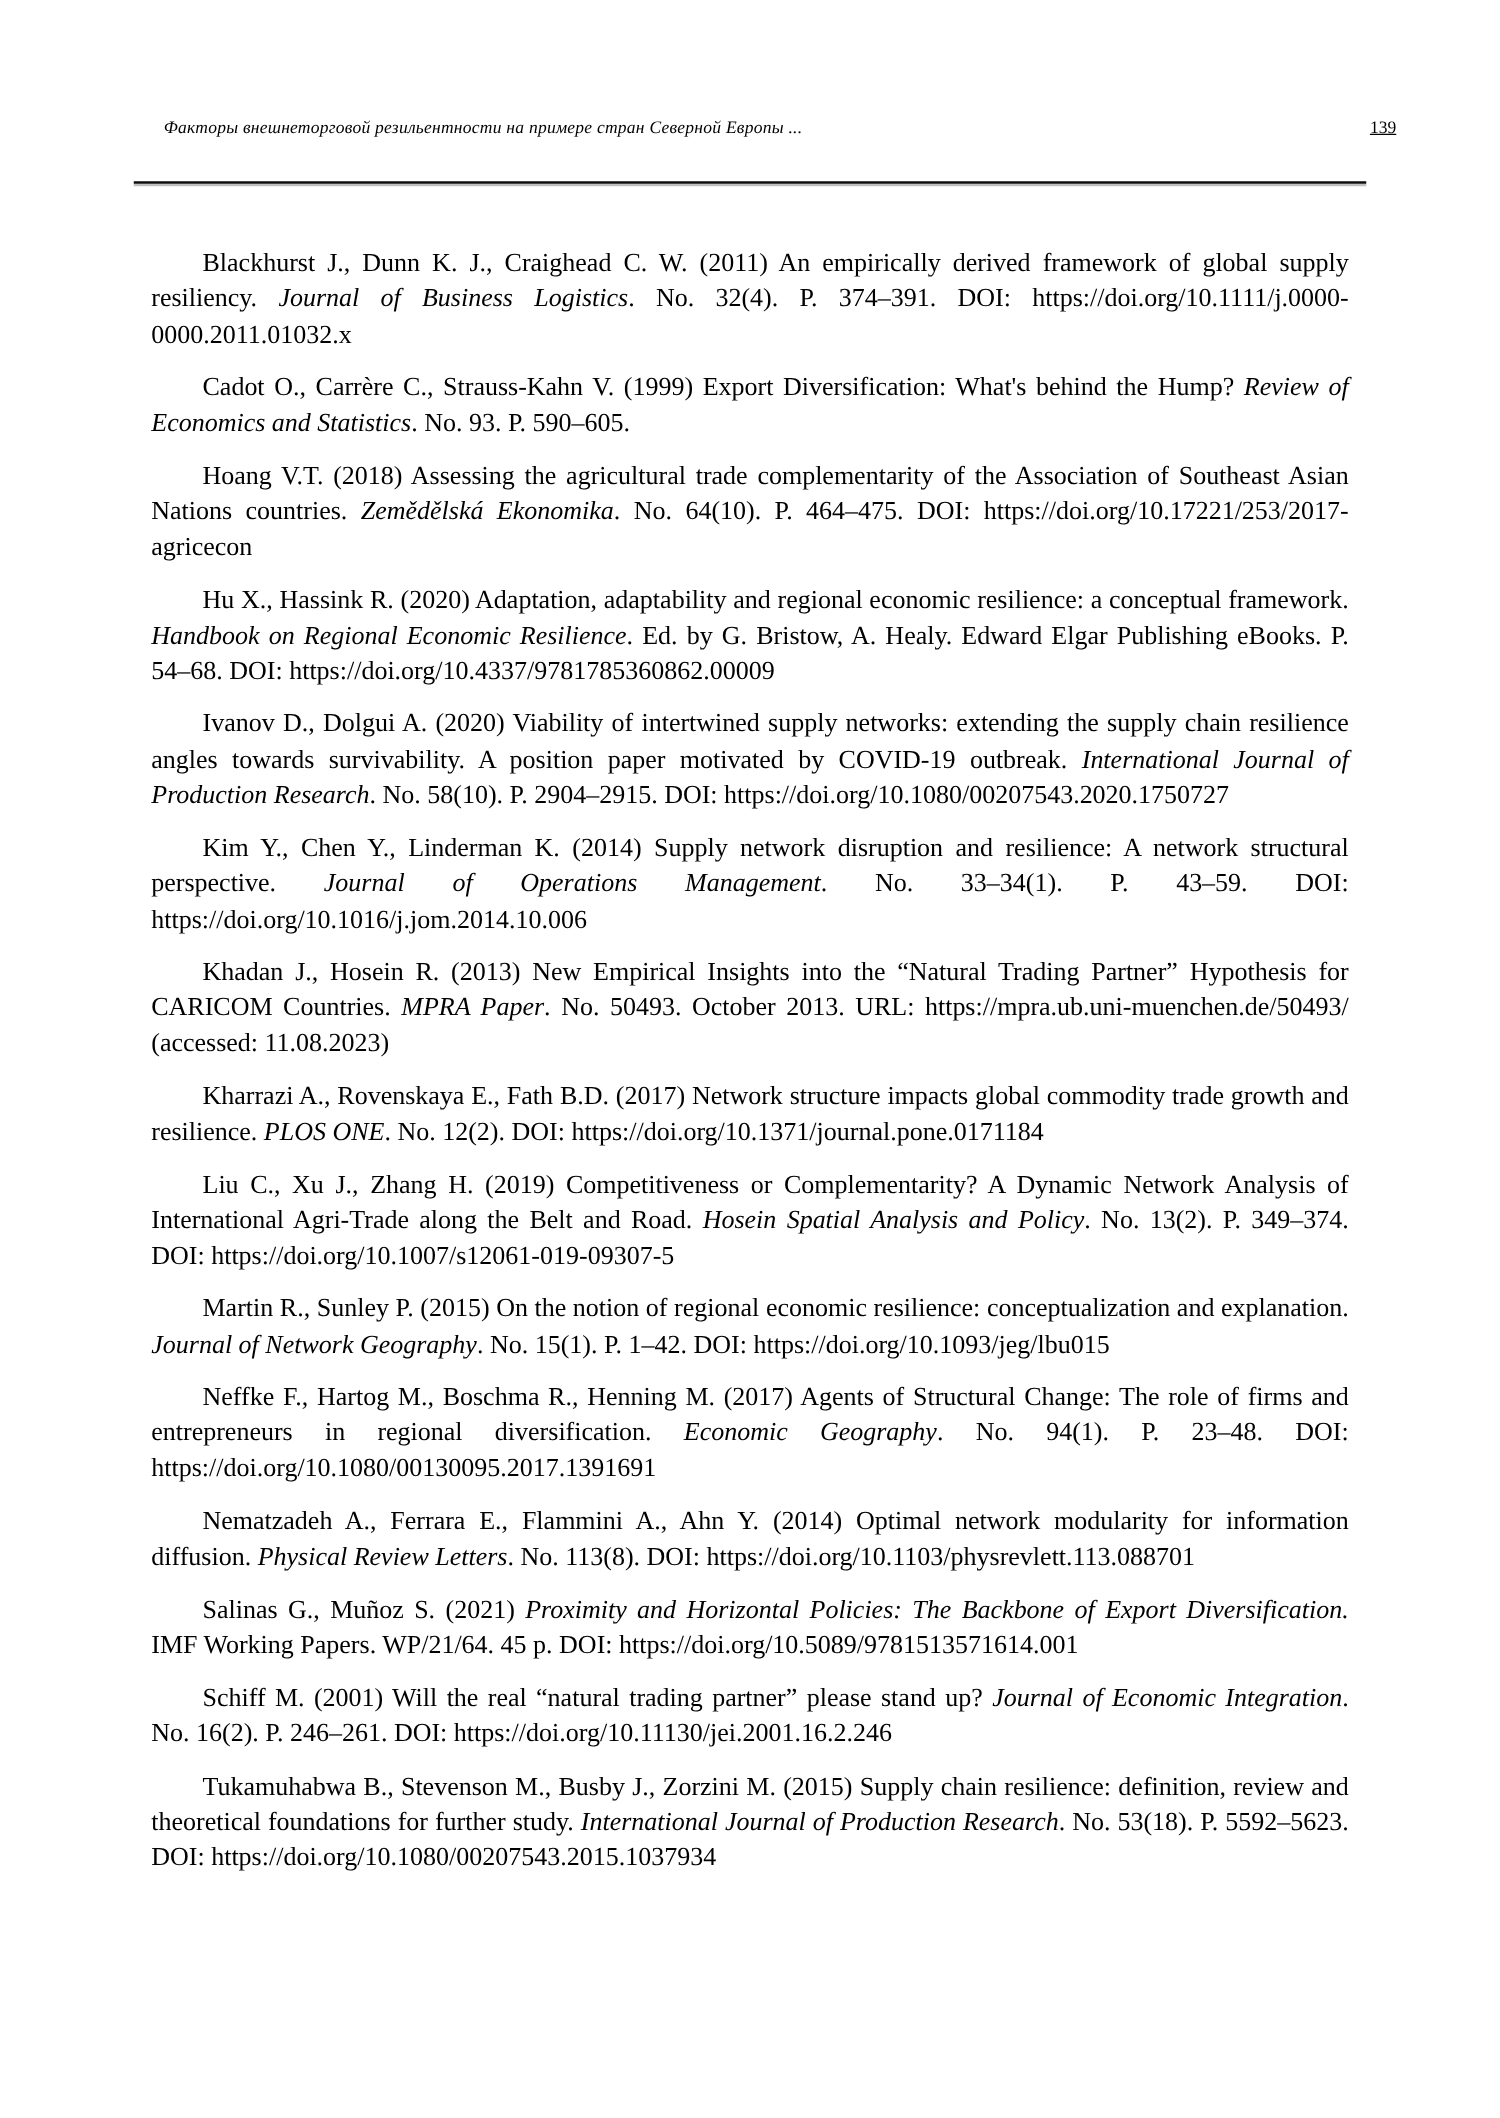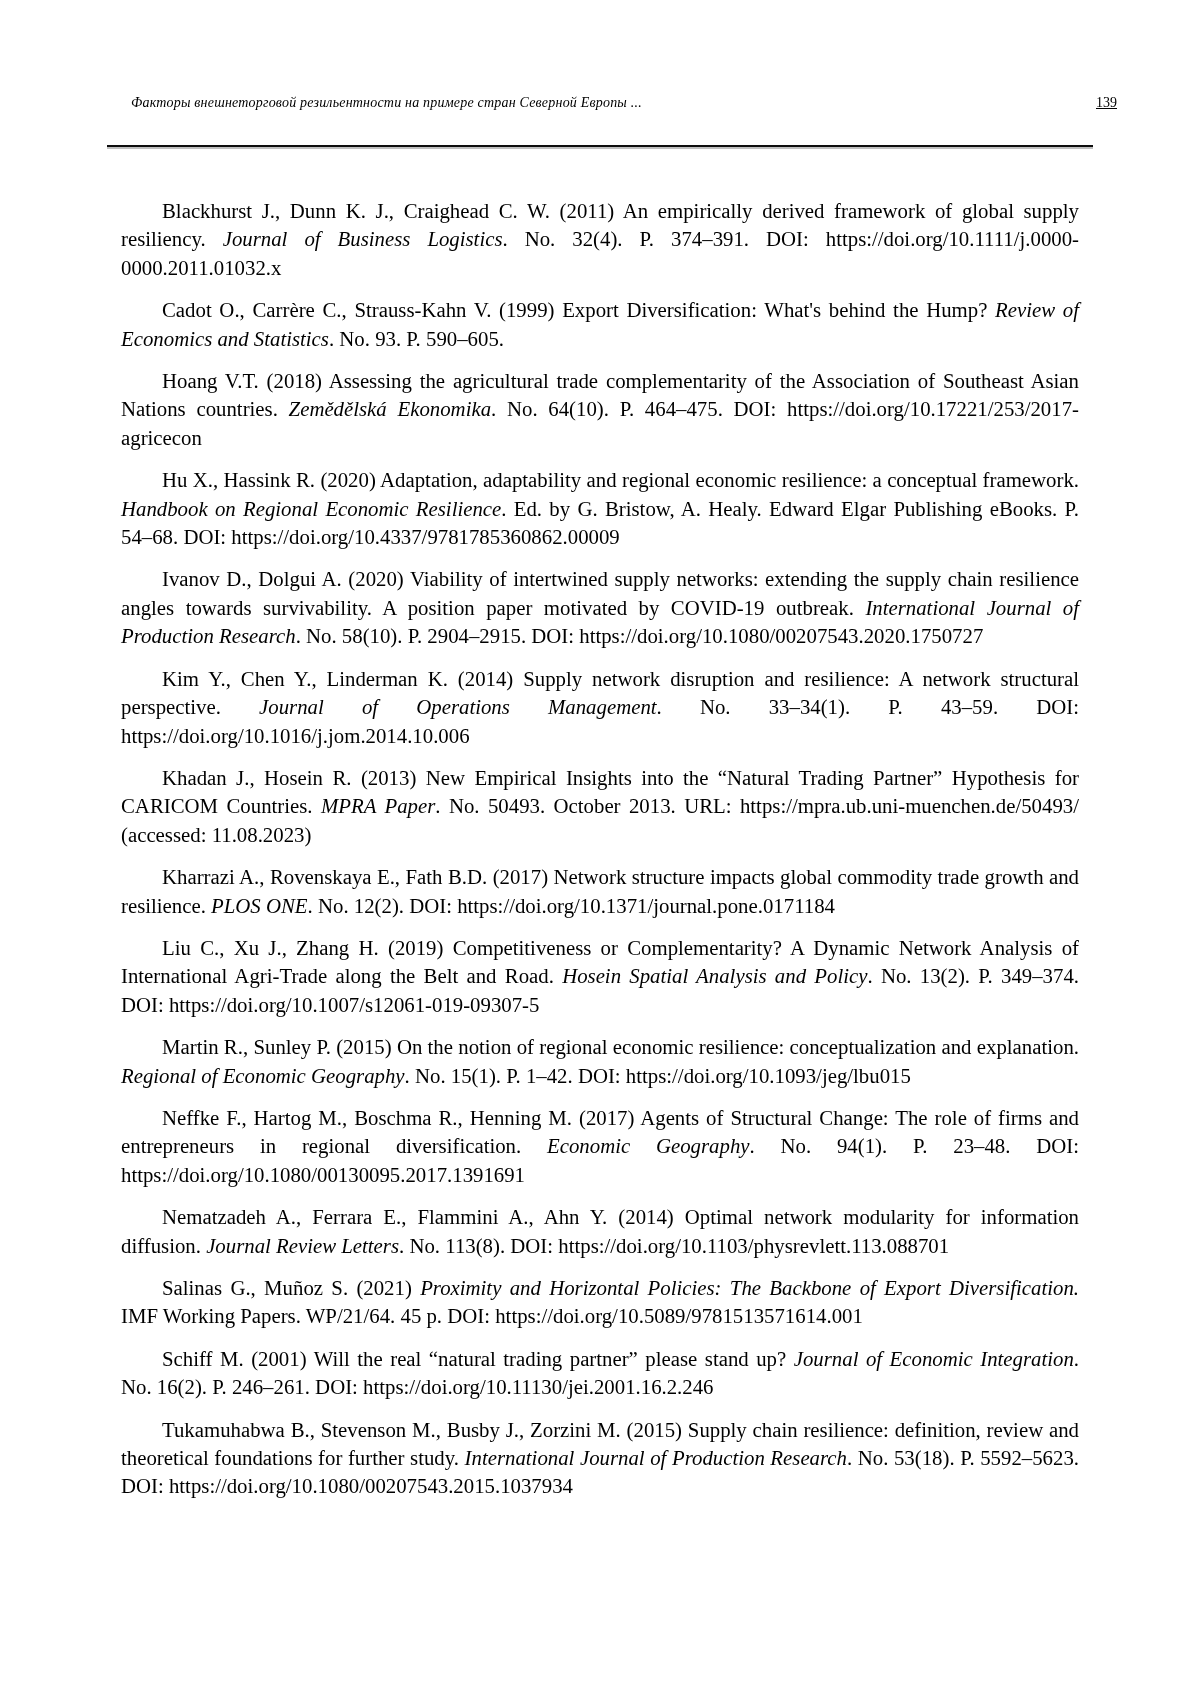--- a/index.html
+++ b/index.html
@@ -73,22 +73,22 @@
   <main class="refs">
     <p class="ref"><span>Blackhurst J., Dunn K. J., Craighead C. W. (2011) An empirically derived framework of global supply resiliency. </span><span class="it">Journal of Business Logistics</span><span>. No. 32(4). P. 374–391. DOI: https://doi.org/10.1111/j.0000-0000.2011.01032.x</span></p>
     <p class="ref"><span>Cadot O., Carrère C., Strauss-Kahn V. (1999) Export Diversification: What's behind the Hump? </span><span class="it">Review of Economics and Statistics</span><span>. No. 93. P. 590–605.</span></p>
     <p class="ref"><span>Hoang V.T. (2018) Assessing the agricultural trade complementarity of the Association of Southeast Asian Nations countries. </span><span class="it">Zemědělská Ekonomika</span><span>. No. 64(10). P. 464–475. DOI: https://doi.org/10.17221/253/2017-agricecon</span></p>
     <p class="ref"><span>Hu X., Hassink R. (2020) Adaptation, adaptability and regional economic resilience: a conceptual framework. </span><span class="it">Handbook on Regional Economic Resilience</span><span>. Ed. by G. Bristow, A. Healy. Edward Elgar Publishing eBooks. P. 54–68. DOI: https://doi.org/10.4337/9781785360862.00009</span></p>
     <p class="ref"><span>Ivanov D., Dolgui A. (2020) Viability of intertwined supply networks: extending the supply chain resilience angles towards survivability. A position paper motivated by COVID-19 outbreak. </span><span class="it">International Journal of Production Research</span><span>. No. 58(10). P. 2904–2915. DOI: https://doi.org/10.1080/00207543.2020.1750727</span></p>
     <p class="ref"><span>Kim Y., Chen Y., Linderman K. (2014) Supply network disruption and resilience: A network structural perspective. </span><span class="it">Journal of Operations Management</span><span>. No. 33–34(1). P. 43–59. DOI: https://doi.org/10.1016/j.jom.2014.10.006</span></p>
     <p class="ref"><span>Khadan J., Hosein R. (2013) New Empirical Insights into the “Natural Trading Partner” Hypothesis for CARICOM Countries. </span><span class="it">MPRA Paper</span><span>. No. 50493. October 2013. URL: https://mpra.ub.uni-muenchen.de/50493/ (accessed: 11.08.2023)</span></p>
     <p class="ref"><span>Kharrazi A., Rovenskaya E., Fath B.D. (2017) Network structure impacts global commodity trade growth and resilience. </span><span class="it">PLOS ONE</span><span>. No. 12(2). DOI: https://doi.org/10.1371/journal.pone.0171184</span></p>
     <p class="ref"><span>Liu C., Xu J., Zhang H. (2019) Competitiveness or Complementarity? A Dynamic Network Analysis of International Agri-Trade along the Belt and Road. </span><span class="it">Hosein Spatial Analysis and Policy</span><span>. No. 13(2). P. 349–374. DOI: https://doi.org/10.1007/s12061-019-09307-5</span></p>
-    <p class="ref"><span>Martin R., Sunley P. (2015) On the notion of regional economic resilience: conceptualization and explanation. </span><span class="it">Regional of Economic Geography</span><span>. No. 15(1). P. 1–42. DOI: https://doi.org/10.1093/jeg/lbu015</span></p>
+    <p class="ref"><span>Martin R., Sunley P. (2015) On the notion of regional economic resilience: conceptualization and explanation. </span><span class="it">Journal of Network Geography</span><span>. No. 15(1). P. 1–42. DOI: https://doi.org/10.1093/jeg/lbu015</span></p>
     <p class="ref"><span>Neffke F., Hartog M., Boschma R., Henning M. (2017) Agents of Structural Change: The role of firms and entrepreneurs in regional diversification. </span><span class="it">Economic Geography</span><span>. No. 94(1). P. 23–48. DOI: https://doi.org/10.1080/00130095.2017.1391691</span></p>
-    <p class="ref"><span>Nematzadeh A., Ferrara E., Flammini A., Ahn Y. (2014) Optimal network modularity for information diffusion. </span><span class="it">Journal Review Letters</span><span>. No. 113(8). DOI: https://doi.org/10.1103/physrevlett.113.088701</span></p>
+    <p class="ref"><span>Nematzadeh A., Ferrara E., Flammini A., Ahn Y. (2014) Optimal network modularity for information diffusion. </span><span class="it">Physical Review Letters</span><span>. No. 113(8). DOI: https://doi.org/10.1103/physrevlett.113.088701</span></p>
     <p class="ref"><span>Salinas G., Muñoz S. (2021) </span><span class="it">Proximity and Horizontal Policies: The Backbone of Export Diversification.</span><span> IMF Working Papers. WP/21/64. 45 p. DOI: https://doi.org/10.5089/9781513571614.001</span></p>
     <p class="ref"><span>Schiff M. (2001) Will the real “natural trading partner” please stand up? </span><span class="it">Journal of Economic Integration</span><span>. No. 16(2). P. 246–261. DOI: https://doi.org/10.11130/jei.2001.16.2.246</span></p>
     <p class="ref"><span>Tukamuhabwa B., Stevenson M., Busby J., Zorzini M. (2015) Supply chain resilience: definition, review and theoretical foundations for further study. </span><span class="it">International Journal of Production Research</span><span>. No. 53(18). P. 5592–5623. DOI: https://doi.org/10.1080/00207543.2015.1037934</span></p>
   </main>
 
 
 </div>
 
 </body></html>

